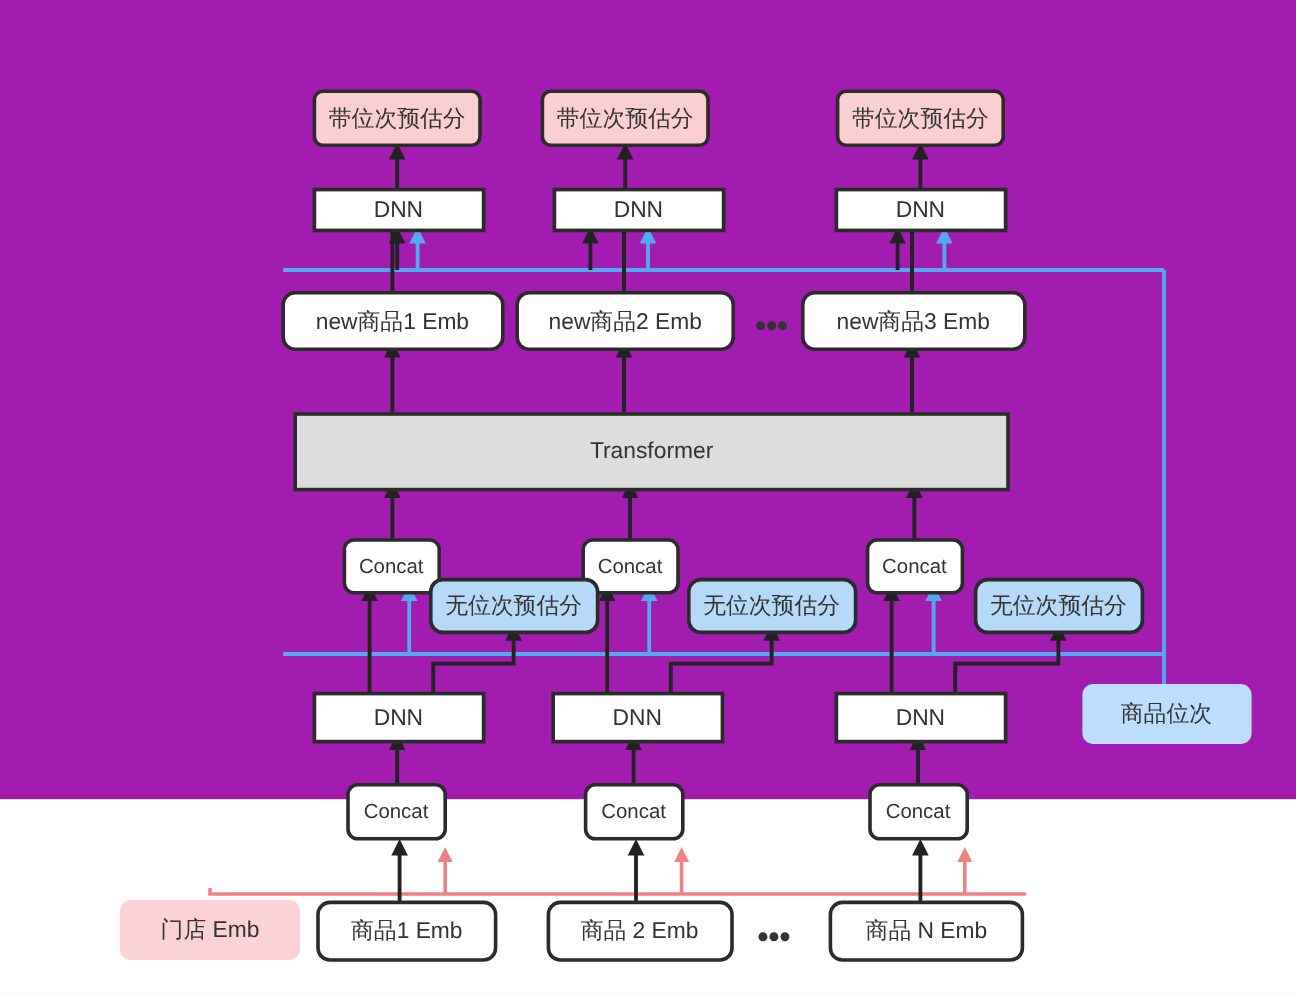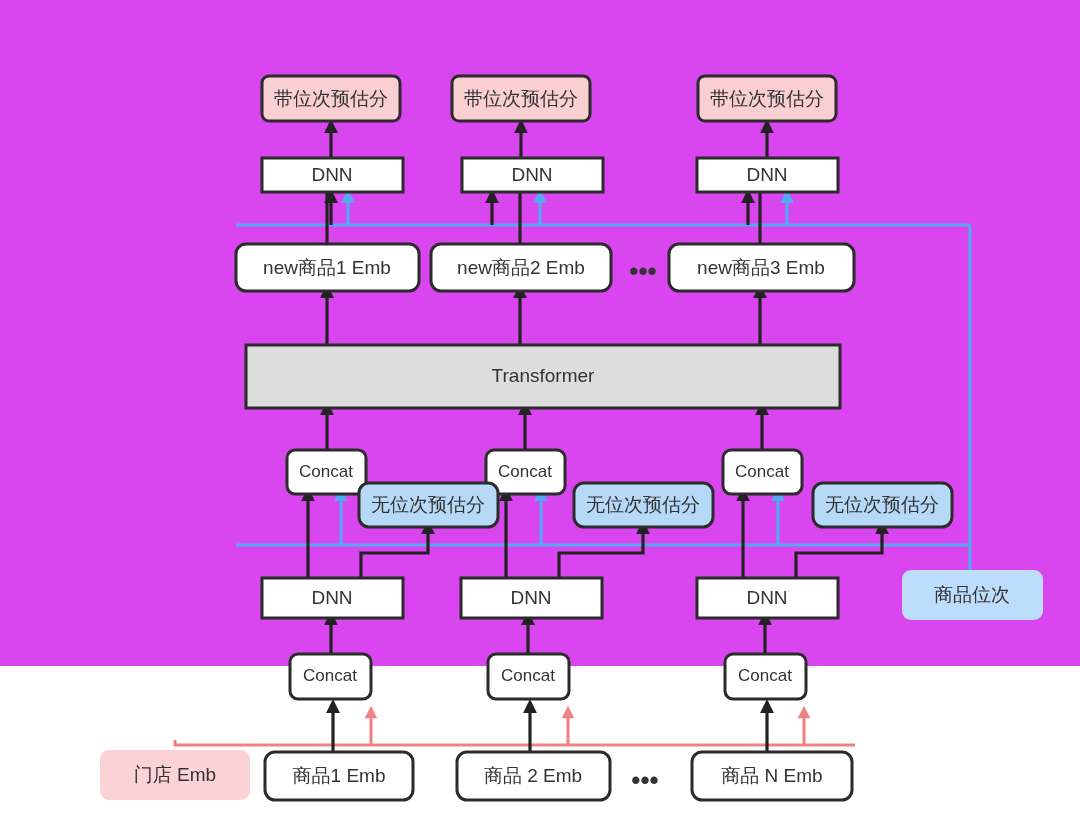--- a/index.html
+++ b/index.html
@@ -10,21 +10,21 @@
   body {
     width: 1080px;
     height: 829px;
     font-family: "Liberation Sans", "DejaVu Sans", sans-serif;
     overflow: hidden;
   }
   #diagram-root {
     position: relative;
     width: 1080px;
     height: 666px;
-    background: #d946ef;
+    background: #a21caf;
   }
   svg.diagram {
     position: absolute;
     left: 0;
     top: 0;
     width: 1080px;
     height: 829px;
   }
   .node-label {
     font-family: "Liberation Sans", "DejaVu Sans", sans-serif;

